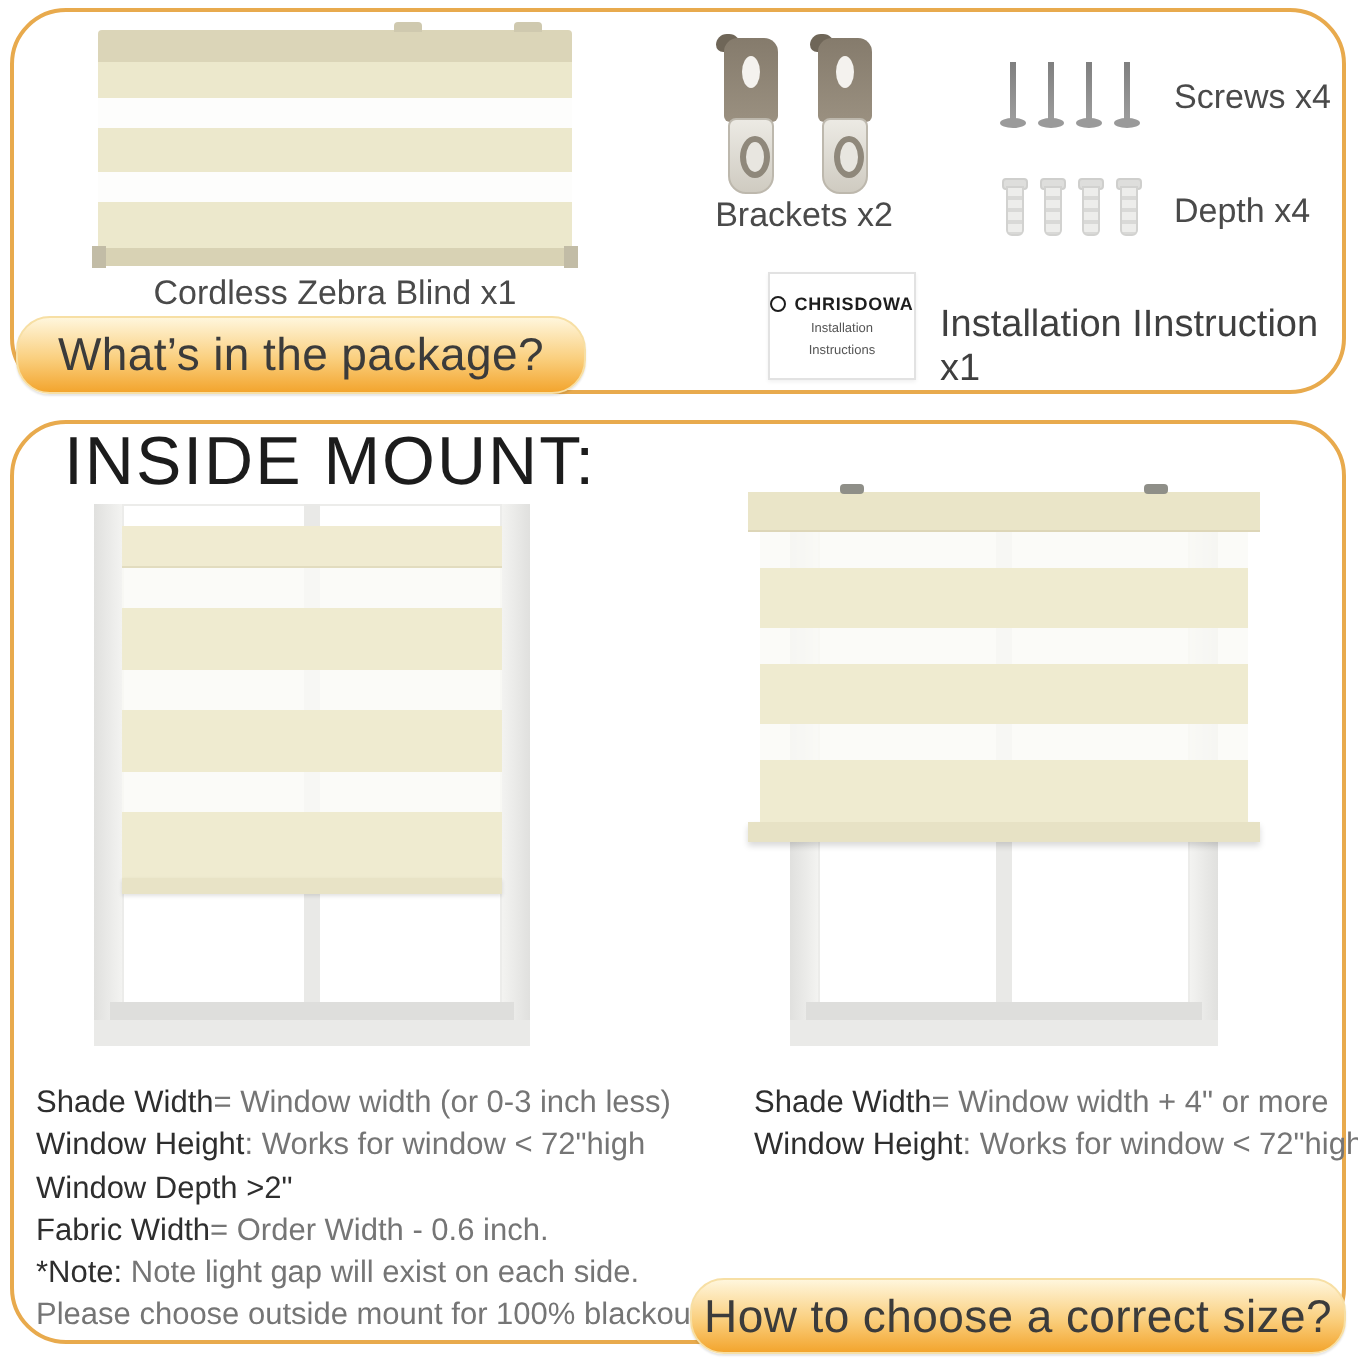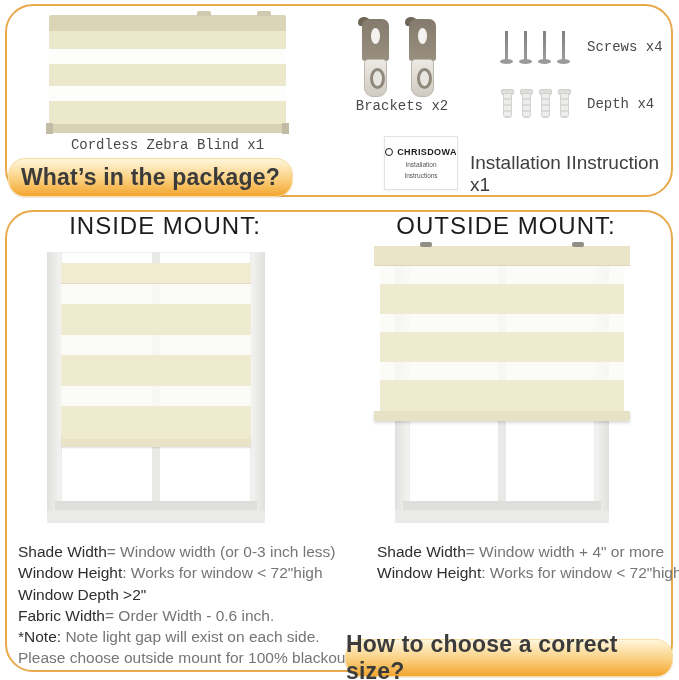--- a/index.html
+++ b/index.html
@@ -11,35 +11,35 @@
   .panel { position:absolute; border:2px solid #E8AA4D; border-radius:28px; background:#fff; }
   #package-panel { left:5px; top:4px; width:668px; height:193px; }
   #mount-panel   { left:5px; top:210px; width:668px; height:462px; }
 
   
   .banner { position:absolute; z-index:5; border-radius:17px;
             background:linear-gradient(180deg,#FFF7DF 0%, #FBD astray 0%); }
   .banner { background:linear-gradient(180deg,#FFF6DC 0%, #FACF7E 55%, #F3A52E 100%);
             border:1px solid #F7DFA4; box-shadow:0 1px 1px rgba(0,0,0,.10);
             display:flex; align-items:center; justify-content:center;
-            color:#3B3B3B; font-size:23px; font-weight:700; letter-spacing:.2px; }
+            color:#3B3B3B; font-size:23px; font-weight:400; letter-spacing:.2px; }
   #package-banner { left:8px;  top:158px; width:285px; height:39px; }
   #size-banner    { left:345px; top:639px; width:328px; height:38px; }
 
   
   .pkg-blind { left:42px; top:9px; width:237px; height:119px; }
   .pkg-blind .row { width:100%; }
   .pb-header { height:16px; background:#DBD5B8; border-radius:2px 2px 0 0; }
   .pb-cream  { background:#ECE8CC; }
   .pb-white  { background:#FDFDFC; }
   .pb-rail   { height:9px; background:#D8D2B4; position:relative; }
   .pb-cap    { position:absolute; top:-1px; width:7px; height:11px; background:#C2BCA6; }
   .pb-tab    { position:absolute; top:-4px; width:14px; height:5px; background:#CFC9AF; border-radius:2px 2px 0 0; }
 
-  .pkg-label { color:#4A4A4A; font-size:14px;font-family:Liberation Mono, monospace; }
+  .pkg-label { color:#4A4A4A; font-size:17px; }
 
   
   .bracket { position:absolute; width:32px; height:78px; }
   .bk-top  { position:absolute; left:2px; top:0; width:27px; height:42px;
              background:linear-gradient(180deg,#857B6C,#9A9080); border-radius:7px 7px 3px 3px; }
   .bk-top::after { content:""; position:absolute; left:9px; top:9px; width:9px; height:16px;
              background:#F4F2EE; border-radius:50%; }
   .bk-hook { position:absolute; left:-2px; top:-2px; width:12px; height:9px;
              background:#6F6658; border-radius:6px 6px 0 4px; }
   .bk-bot  { position:absolute; left:4px; top:40px; width:23px; height:38px;
@@ -66,21 +66,21 @@
           border:1px solid #E2E2E2; box-shadow:0 1px 2px rgba(0,0,0,.06);
           display:flex; flex-direction:column; align-items:center; justify-content:center; gap:4px; }
   .card-brand { display:flex; align-items:center; gap:4px; font-weight:bold; font-size:9px;
           letter-spacing:.4px; color:#1d1d1d;text-align:center; }
   .logo-dot { width:8px; height:8px; border:1.4px solid #1d1d1d; border-radius:50%;
           display:inline-flex; align-items:center; justify-content:center; font-size:5px; line-height:1; }
   .card-line { font-size:6.5px; color:#555; }
   .instr-label { color:#3F3F3F; font-size:19px; }
 
   
-  .mount-title { color:#1C1C1C; font-size:24px; letter-spacing:1px; text-align:center; }
+  .mount-title { color:#1C1C1C; font-size:34px; letter-spacing:1px; text-align:center; }
   .spec { font-size:15.5px; color:#757575; line-height:21.3px; white-space:nowrap; }
   .spec b { color:#2E2E2E; font-weight:normal; }
 
   
   .win { background:#fff; }
   .jamb-l, .jamb-r { position:absolute; top:0; bottom:0; width:14px;
           background:linear-gradient(90deg,#E0E0DE,#F3F3F1); }
   .jamb-r { right:0; background:linear-gradient(270deg,#E0E0DE,#F3F3F1); }
   .jamb-l { left:0; }
   .frame-bottom { position:absolute; left:0; right:0; bottom:0; height:13px; background:#EAEAE8; }
@@ -167,21 +167,20 @@
     <div class="abs instr-label" style="left:463px; top:146px;">Installation IInstruction x1</div>
   </div>
 
   <div class="banner" id="package-banner">
     <span>What’s in the package?</span>
   </div>
 
   <div class="panel" id="mount-panel"></div>
 
   <div class="abs mount-title" style="left:0; top:212px; width:330px;">INSIDE MOUNT:</div>
-  <div class="abs mount-title" style="left:340px; top:212px; width:332px;">OUTSIDE MOUNT:</div>
 
   <div class="abs win" id="inside-illu">
     <div class="jamb-l"></div>
     <div class="jamb-r"></div>
     <div class="win-inner">
       <div class="mullion"></div>
       <div class="in-blind">
         <div class="bl-header" style="height:21px;"></div>
         <div class="bl-sheer" style="height:20px;"></div>
         <div class="bl-cream" style="height:31px;"></div>

